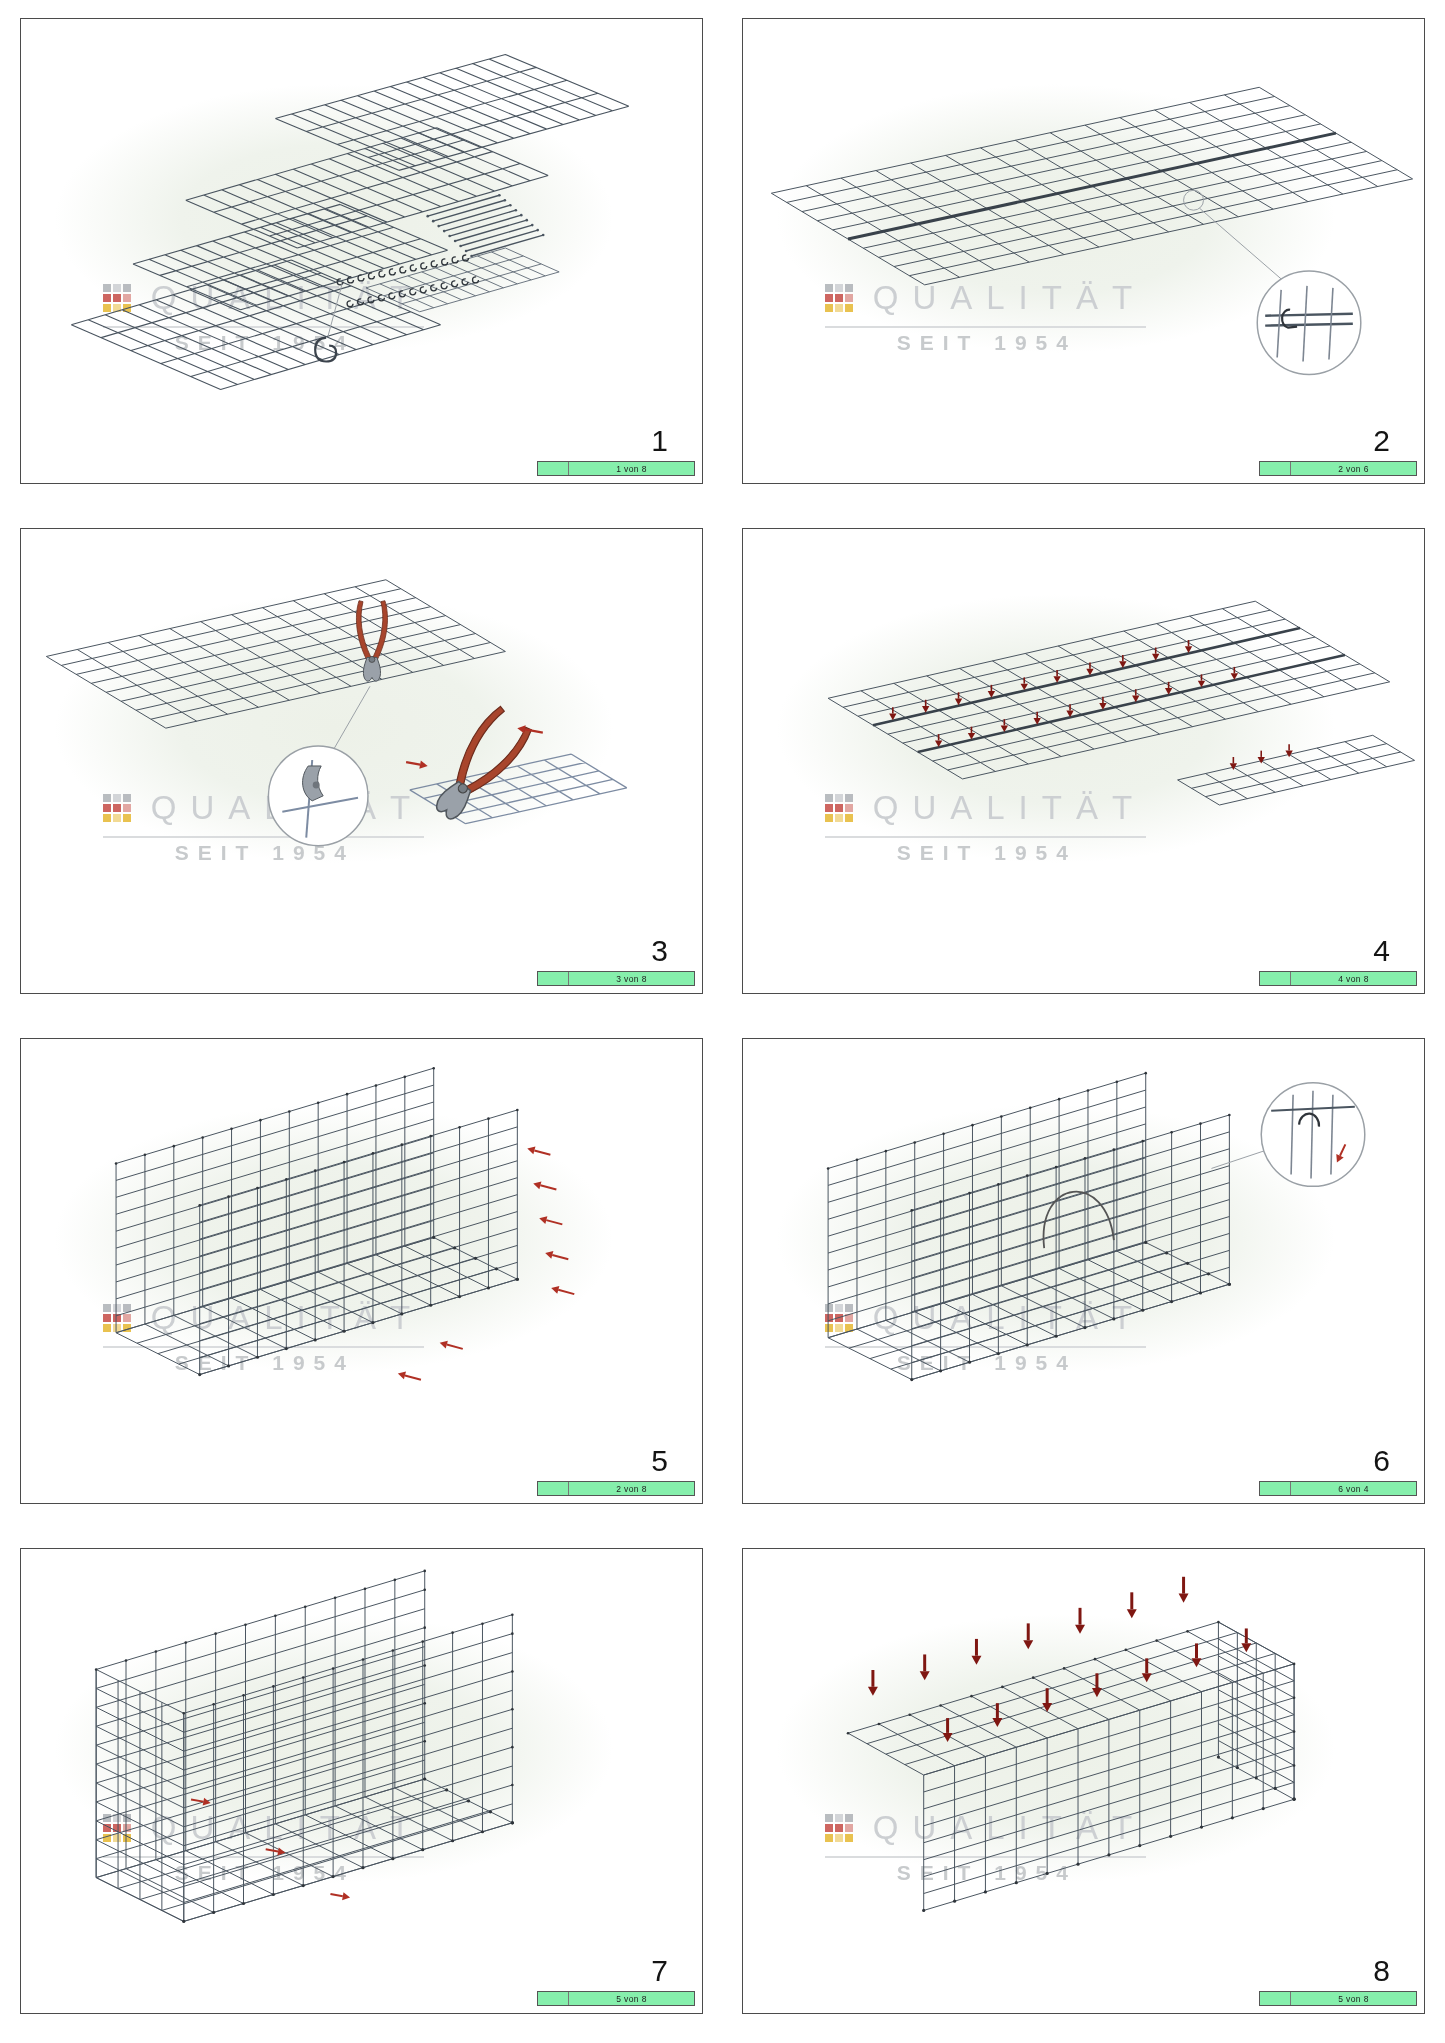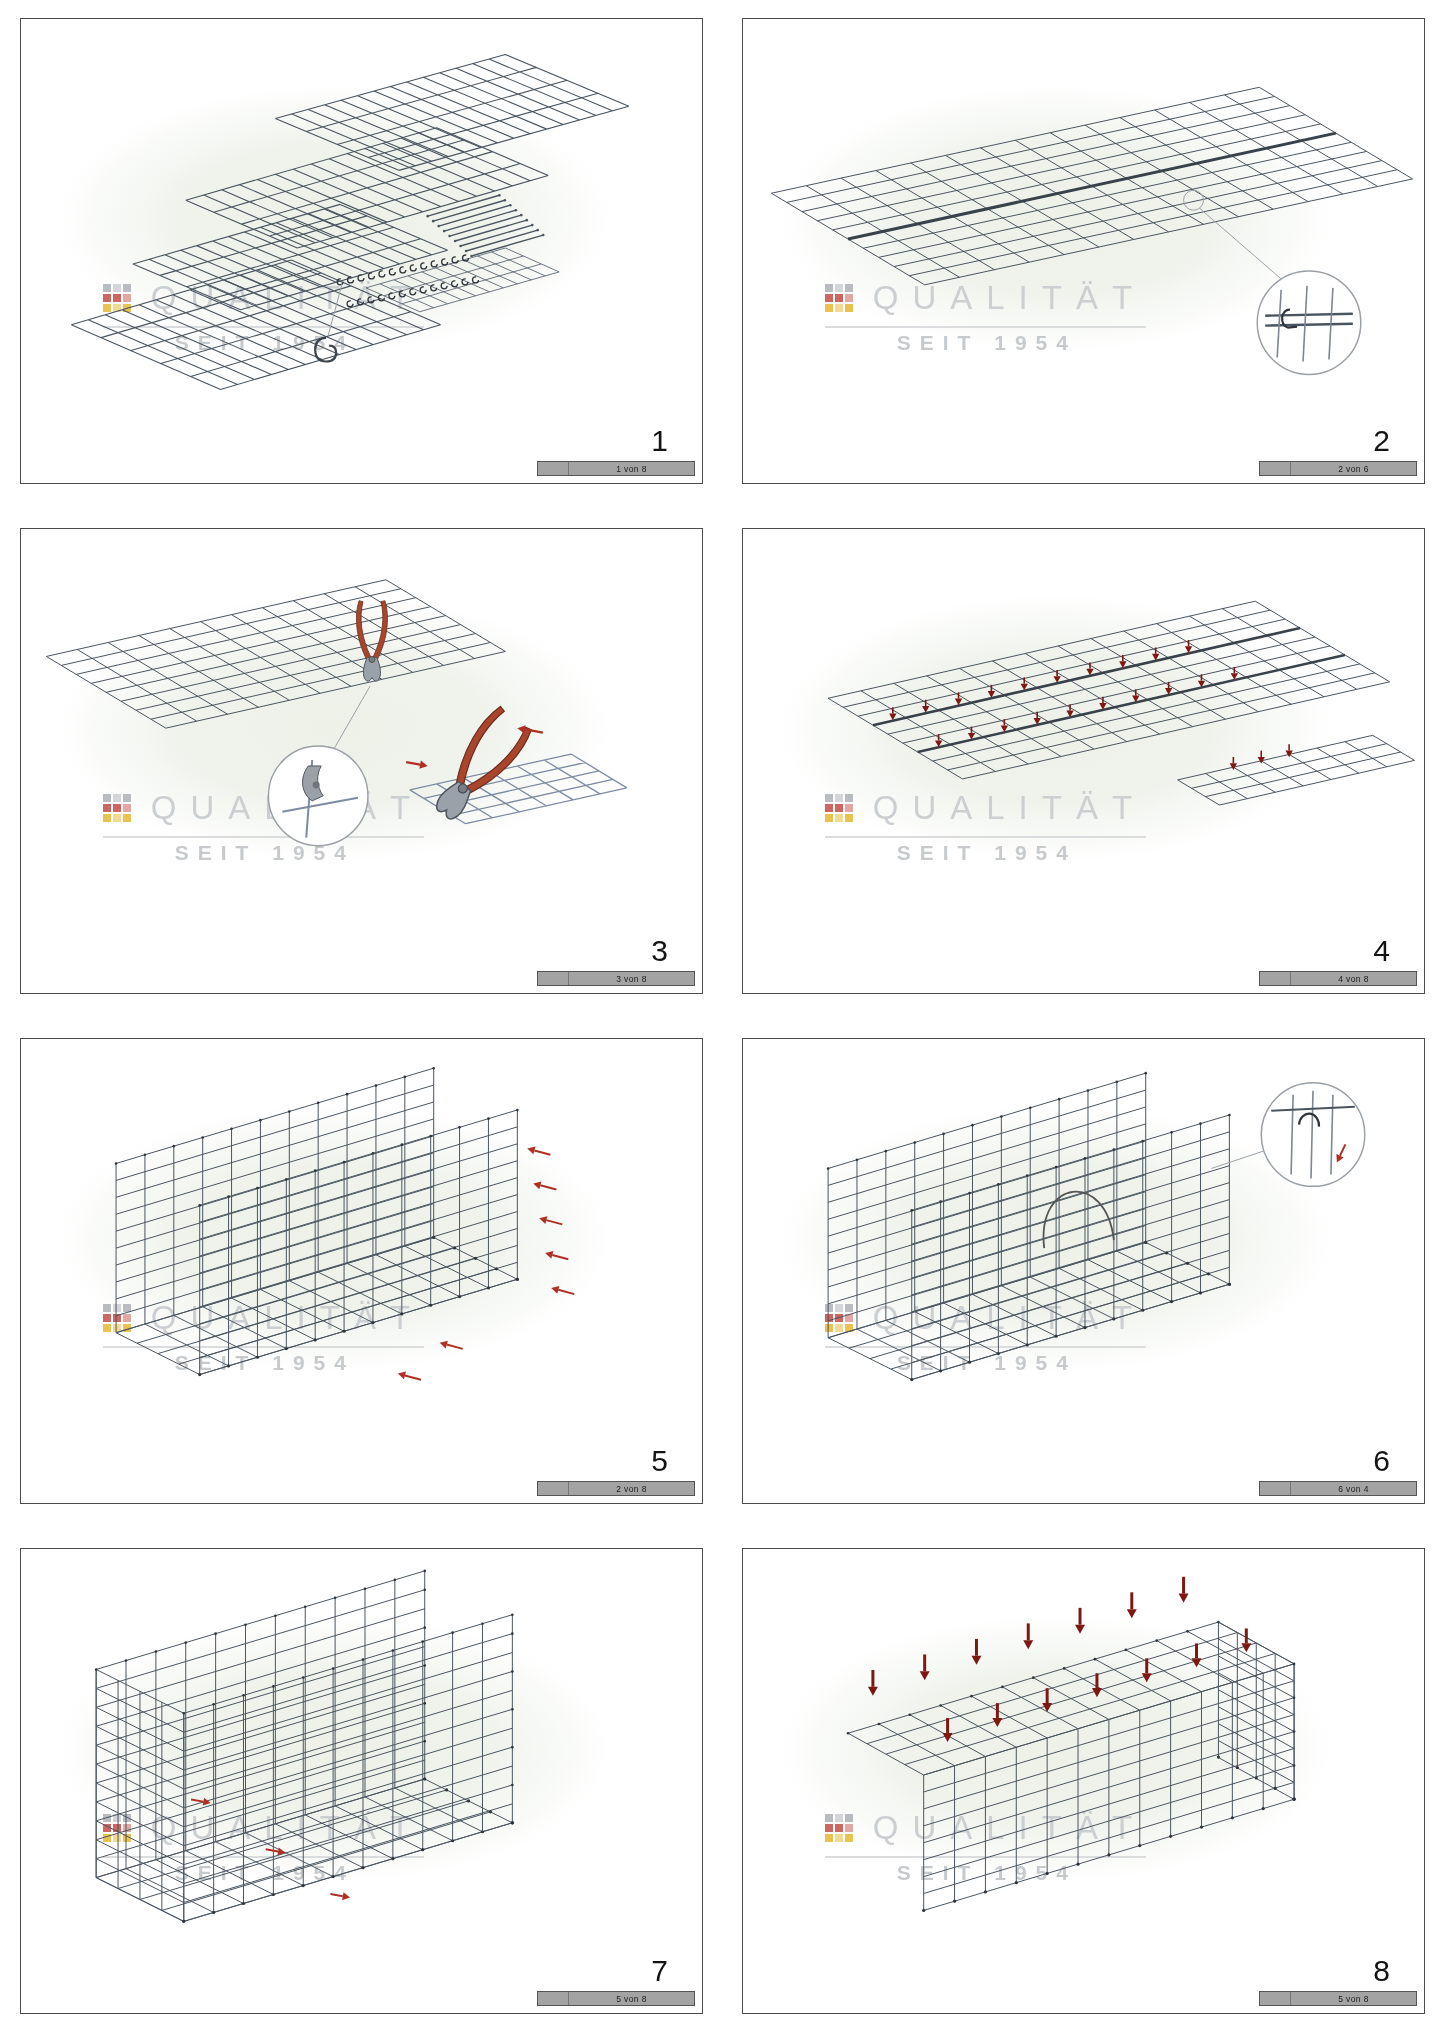--- a/index.html
+++ b/index.html
@@ -17,21 +17,21 @@
   .wm-row2{position:absolute;left:calc(12% + 72px);top:calc(56% + 52px);}
   .wm-l2{font-size:21px;font-weight:bold;letter-spacing:9px;color:#c7cacc;white-space:nowrap;}
   .flag{display:grid;grid-template-columns:repeat(3,8px);grid-auto-rows:8px;gap:2px;opacity:.8;}
   .flag i{display:block;}
   .flag .g{background:#a9adb2}.flag .g2{background:#c9ccd0}
   .flag .r{background:#c2413a}.flag .r2{background:#dc928c}
   .flag .y{background:#e4b425}.flag .y2{background:#f0d27a}
   
   .stepnum{position:absolute;right:34px;bottom:25px;font-size:30px;color:#141414;z-index:2;}
   .pagebox{position:absolute;right:7px;bottom:7px;width:158px;height:15px;border:1px solid #555;
-     display:flex;align-items:center;background:#a3a3a3;z-index:2;box-sizing:border-box;}
+     display:flex;align-items:center;background:#86efac;z-index:2;box-sizing:border-box;}
   .pb-left{width:30px;height:100%;border-right:1px solid #777;}
   .pagetext{flex:1;text-align:center;font-size:8.5px;color:#1d1d1d;letter-spacing:.4px;}
 </style>
 </head>
 <body>
 
 <div class="sheet">
 
   <section class="panel">
     <div class="wm">

